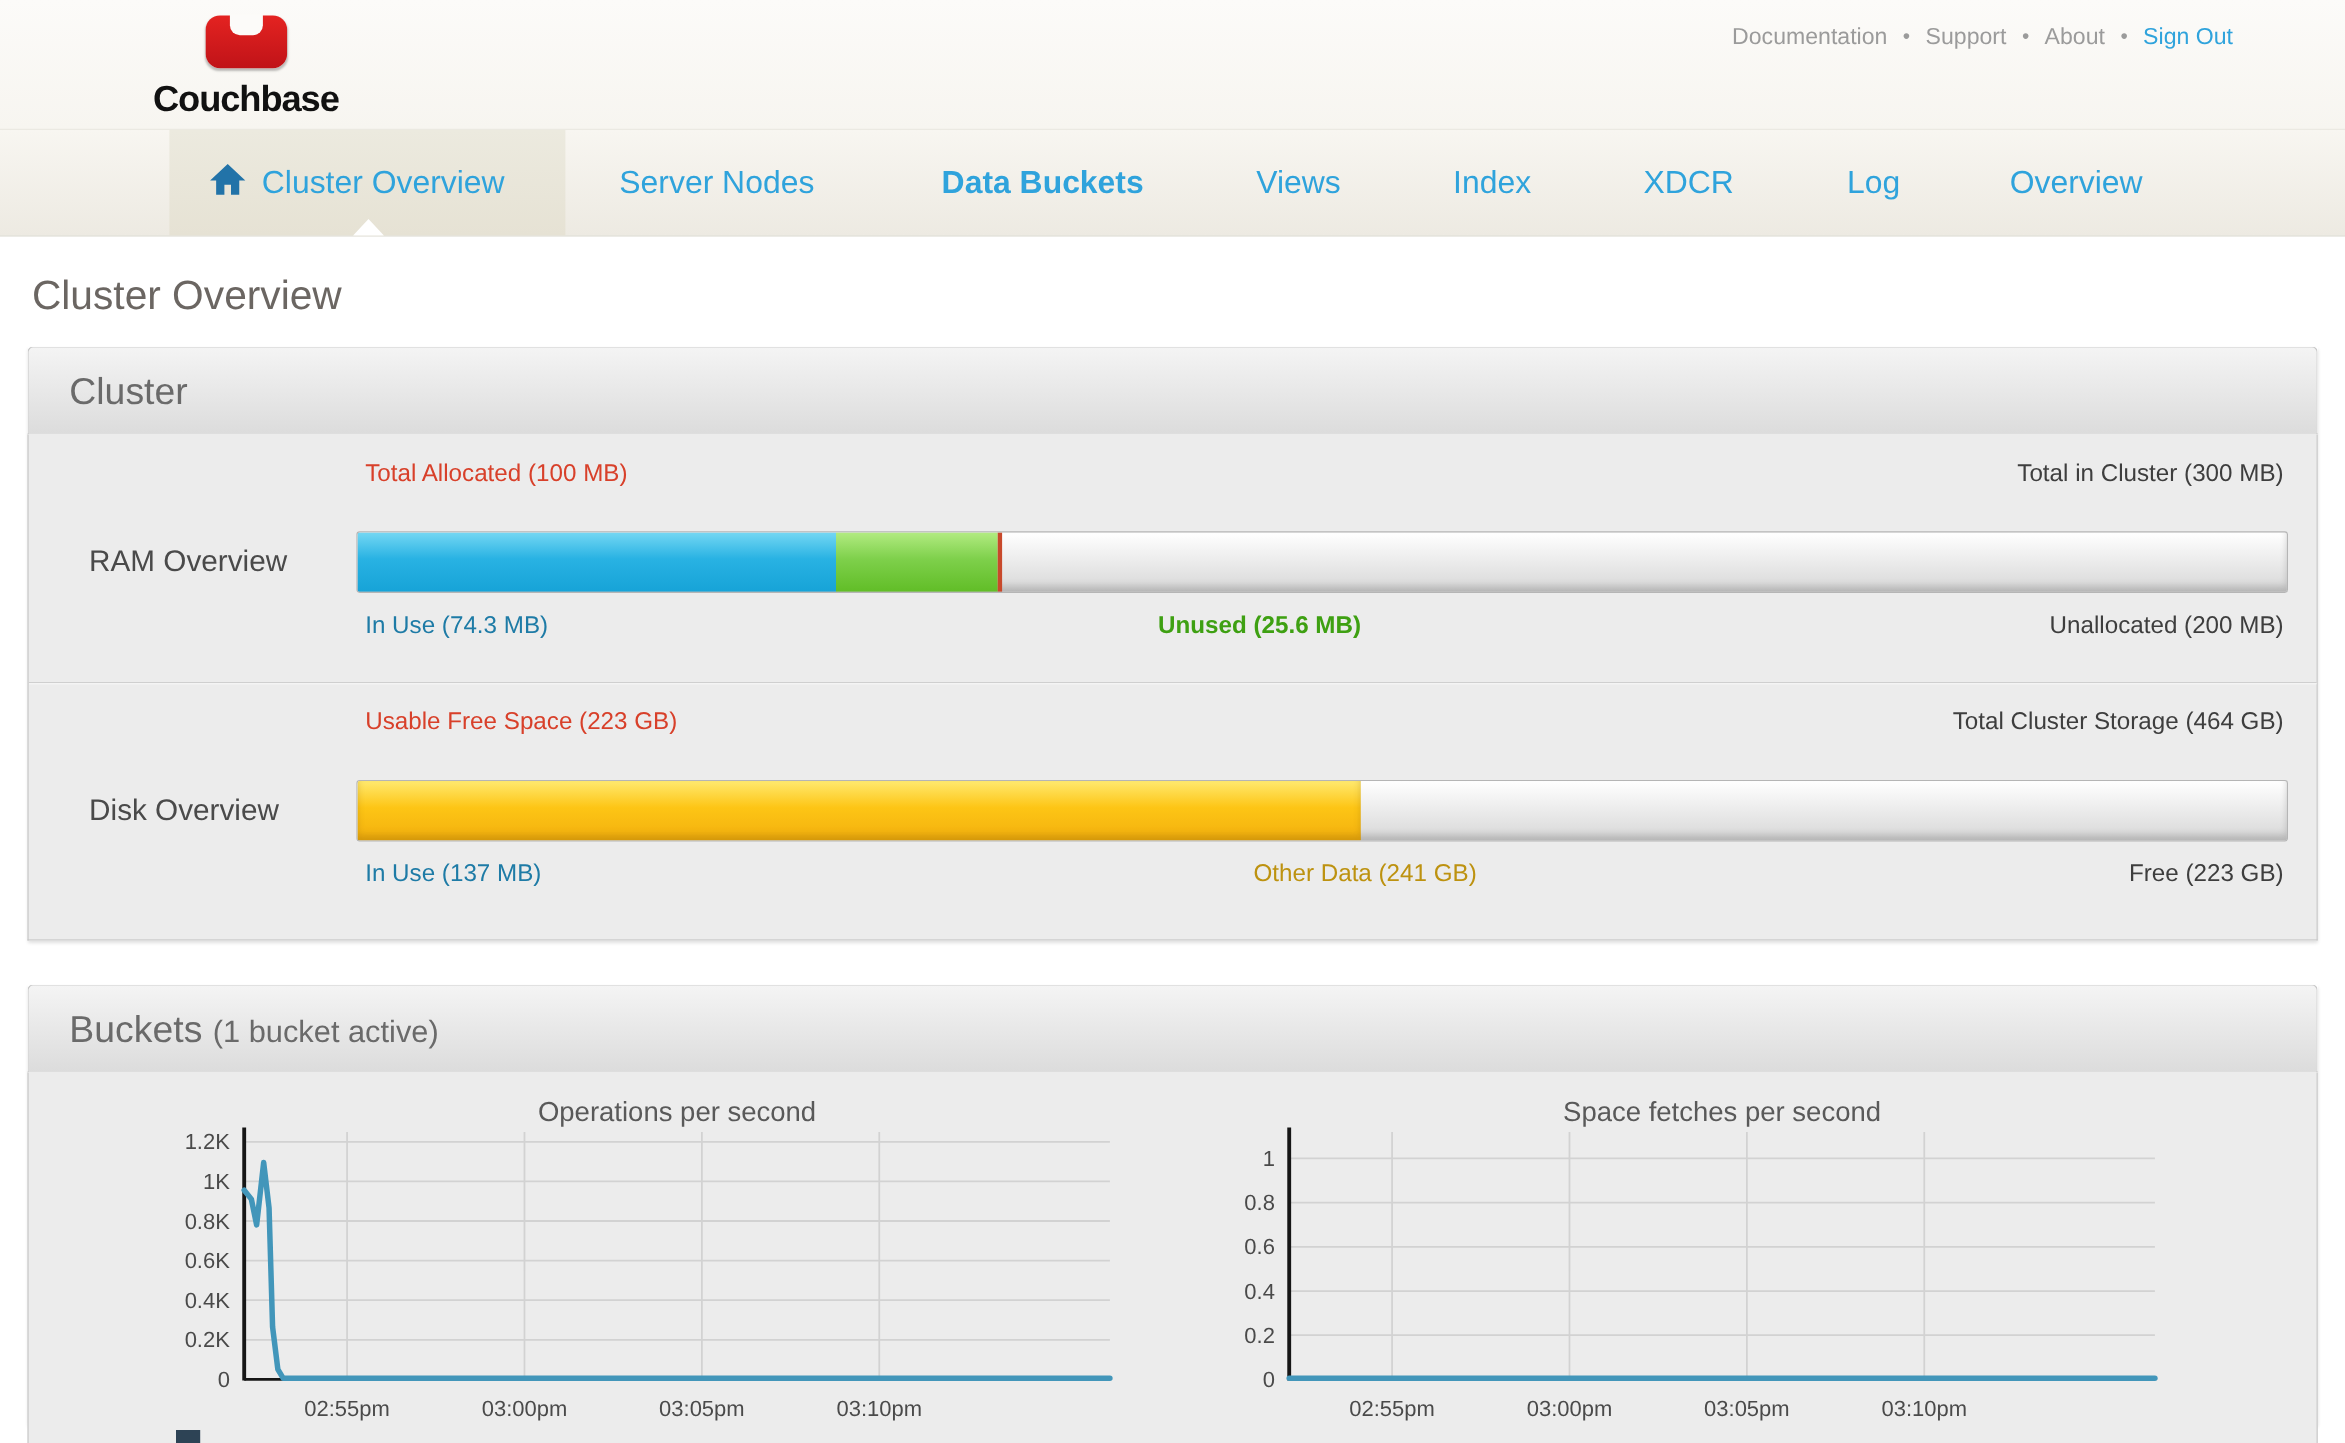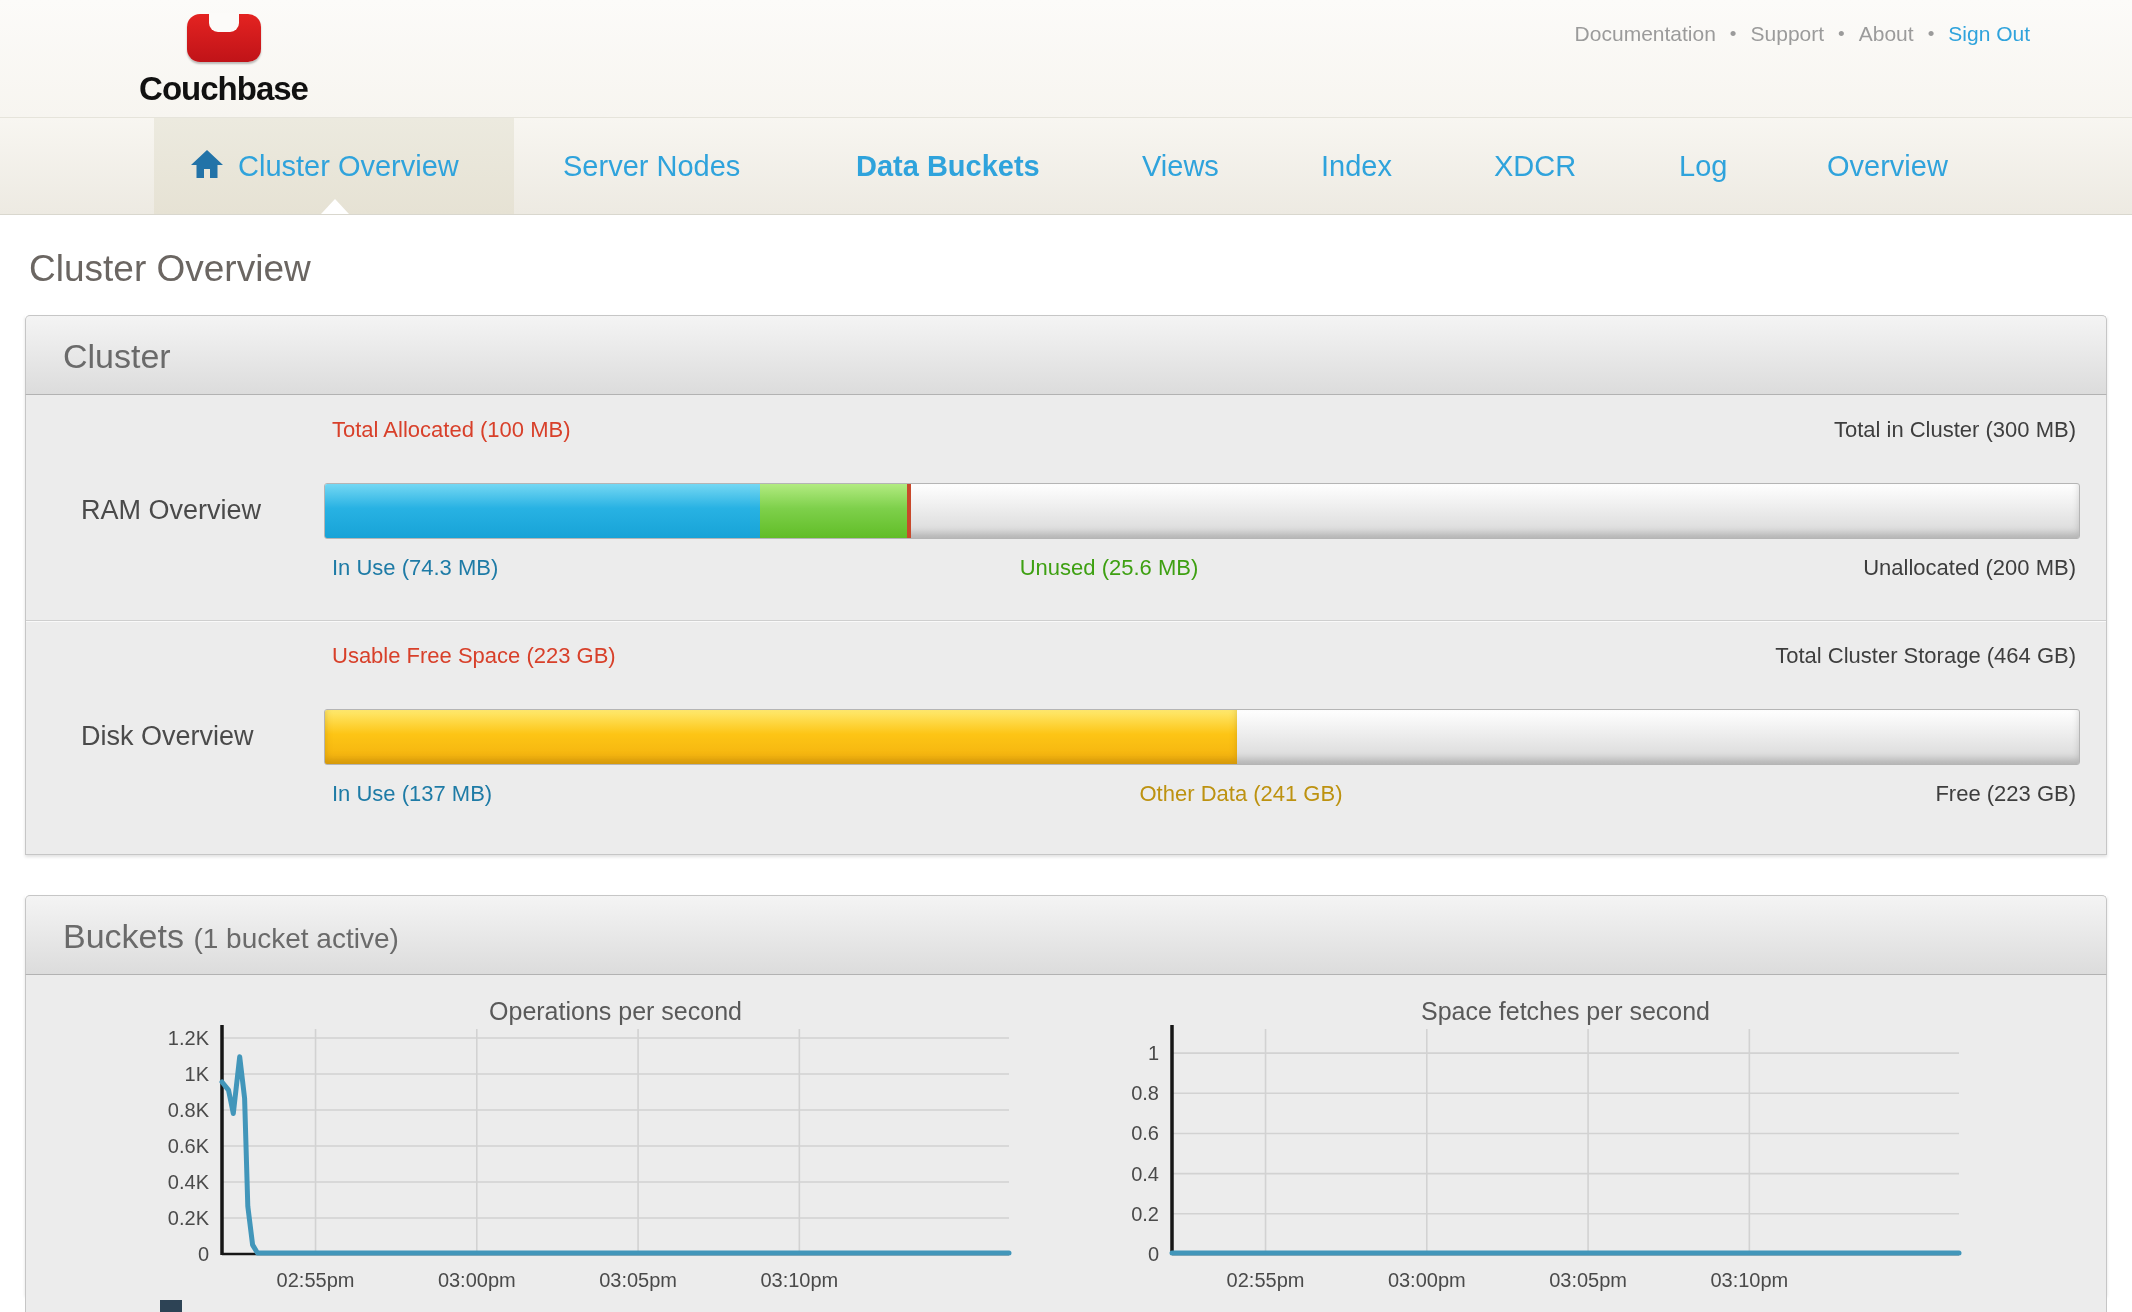--- a/index.html
+++ b/index.html
@@ -93,21 +93,21 @@
   }
   .lbl{position:absolute;font-size:22px;white-space:nowrap;}
   .lbl-top{top:22px;}
   .lbl-bottom{top:160px;}
   .lbl-left{left:306px;}
   .lbl-right{right:30px;color:#3e3e3e;}
   .lbl-red{color:#d8402a;}
   .lbl-blue{color:#1e7ba6;}
   .lbl-green{color:#3ea012;}
   .lbl-gold{color:#bd9210;}
-  .lbl-mid-ram{left:1083px;transform:translateX(-50%);}
+  .lbl-mid-ram{left:1119px;transform:translateX(-50%);font-weight:bold;}
   .lbl-mid-disk{left:1215px;transform:translateX(-50%);}
   .bar-track{
     position:absolute;left:298px;top:88px;width:1754px;height:54px;
     background:linear-gradient(#ffffff,#e9e9e9 55%,#d7d7d7);
     border:1px solid #b5b5b5;border-radius:3px;
     box-shadow:inset 0 -5px 7px rgba(0,0,0,0.16);
     overflow:hidden;
   }
   .seg{position:absolute;top:0;height:100%;}
   .seg-inuse{left:0;background:linear-gradient(#74d7f3,#28b2e3 45%,#17a3d7);}

